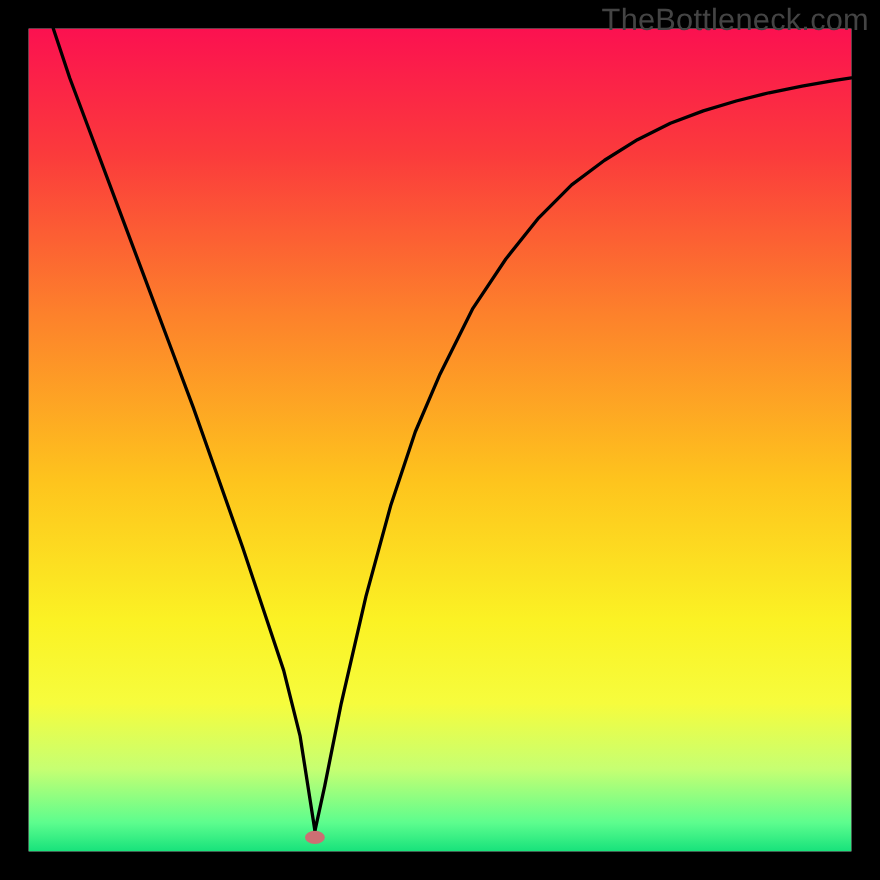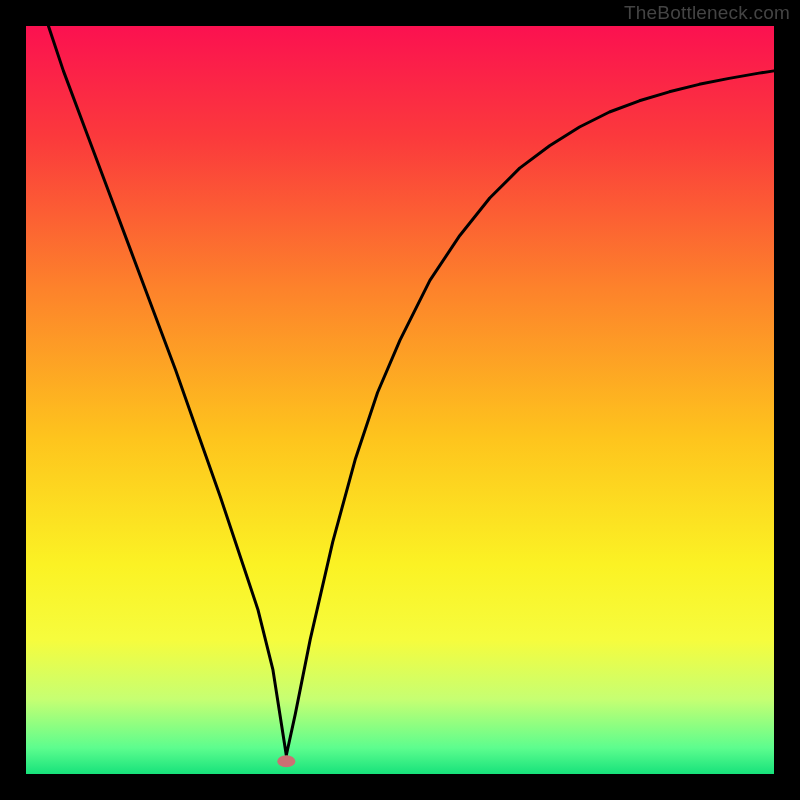--- a/index.html
+++ b/index.html
@@ -11,21 +11,21 @@
   .wrap {
     position: relative;
     width: 800px;
     height: 800px;
   }
   .watermark {
     position: absolute;
     top: 2px;
     right: 10px;
     color: #444;
-    font-size: 19px;
+    font-size: 28px;
     letter-spacing: 0.2px;
     font-family: Arial, Helvetica, sans-serif;
     z-index: 10;
   }
   svg { display: block; }
 </style>
 </head>
 <body>
 
 <div class="wrap">

